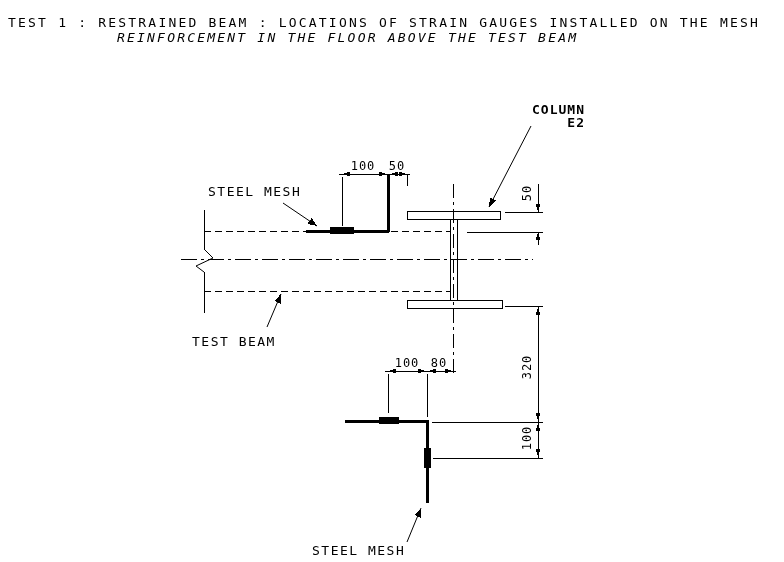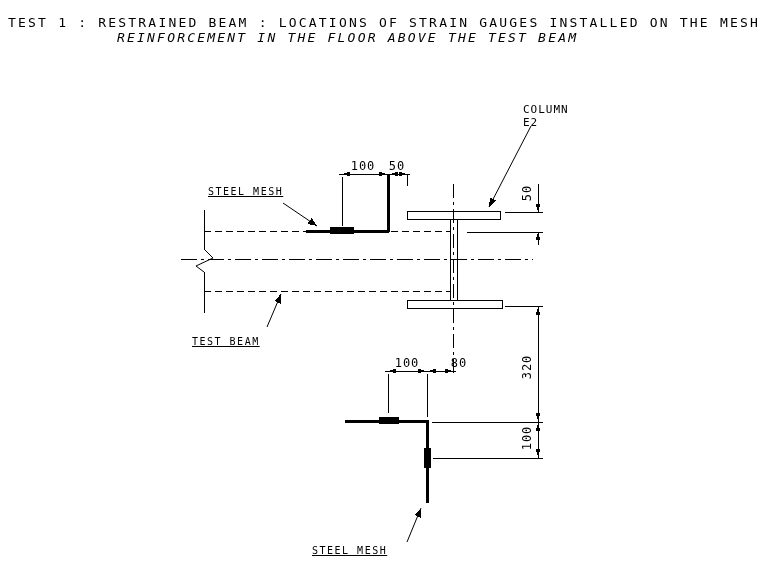--- a/index.html
+++ b/index.html
@@ -4,24 +4,24 @@
 <style>
   html,body{margin:0;padding:0;background:#ffffff;}
   #screen{
     position:relative;width:784px;height:562px;background:#ffffff;
     font-family:"DejaVu Sans Mono","Liberation Mono",monospace;
     color:#000;overflow:hidden;
   }
   #drawing{position:absolute;left:0;top:0;}
   .txt{position:absolute;white-space:nowrap;}
   .title-line{font-size:13px;line-height:13px;letter-spacing:2.2px;}
-  .lbl{font-size:10px;line-height:13px;letter-spacing:1.5px;text-decoration:underline;}
+  .lbl{font-size:13px;line-height:13px;letter-spacing:1.5px;}
   .dim{font-size:12px;line-height:12px;letter-spacing:1px;text-align:center;}
   .vdim{transform:rotate(-90deg);}
-  .col-lbl{font-size:11px;line-height:13px;letter-spacing:1px;text-align:left;}
+  .col-lbl{font-size:13px;line-height:13px;letter-spacing:1px;text-align:right;font-weight:bold;}
 </style>
 </head>
 <body>
 
 <div id="screen">
 
   <svg id="drawing" width="784" height="562" viewBox="0 0 784 562" stroke="#000" fill="none" stroke-width="1" shape-rendering="crispEdges">
     <defs>
       <marker id="leadarrow" markerWidth="10" markerHeight="8" refX="9" refY="3.5" orient="auto">
         <path d="M0,0 L9,3.5 L0,7 z" fill="#000" stroke="none"></path>
@@ -117,15 +117,15 @@
   </div>
 
   <div class="txt dim" style="left:345px;top:160px;width:36px;">100</div>
   <div class="txt dim" style="left:383px;top:160px;width:28px;">50</div>
 
   <div class="txt dim vdim" style="left:509px;top:187px;width:36px;">50</div>
   <div class="txt dim vdim" style="left:509px;top:361px;width:36px;">320</div>
   <div class="txt dim vdim" style="left:509px;top:432px;width:36px;">100</div>
 
   <div class="txt dim" style="left:389px;top:357px;width:36px;">100</div>
-  <div class="txt dim" style="left:425px;top:357px;width:28px;margin-left:20px;">80</div>
+  <div class="txt dim" style="left:425px;top:357px;width:28px;">80</div>
 
 </div>
 
 </body></html>

